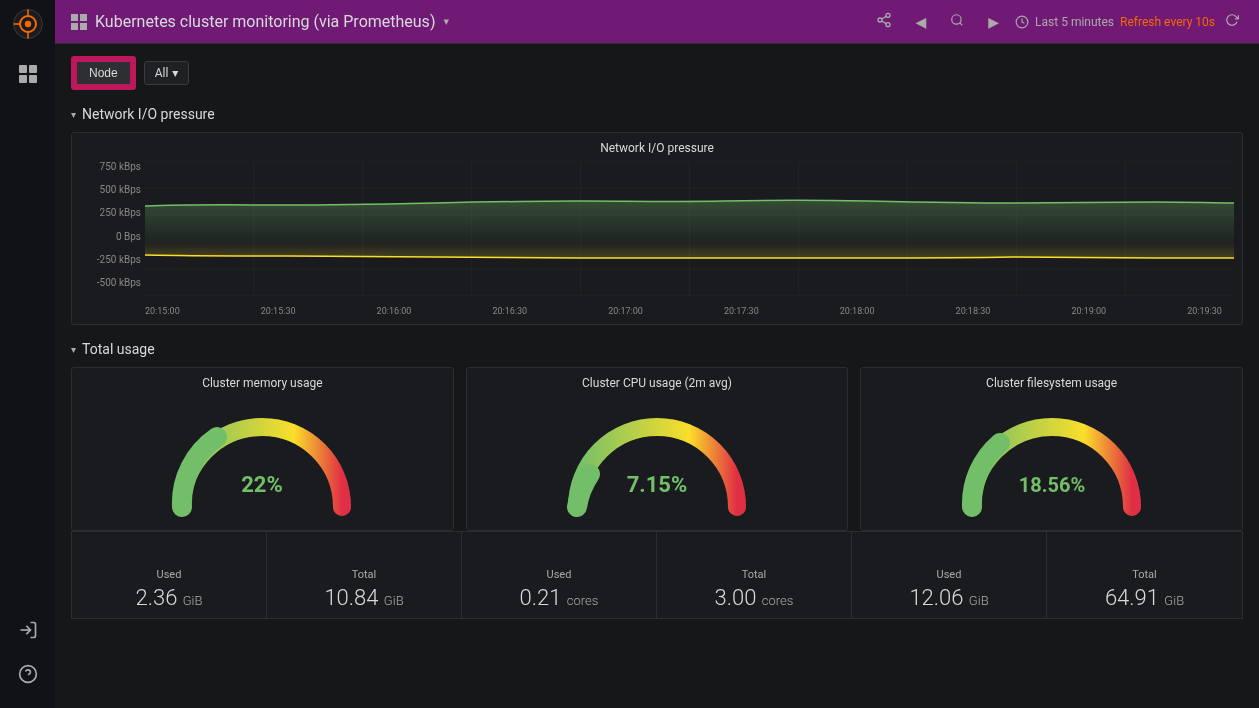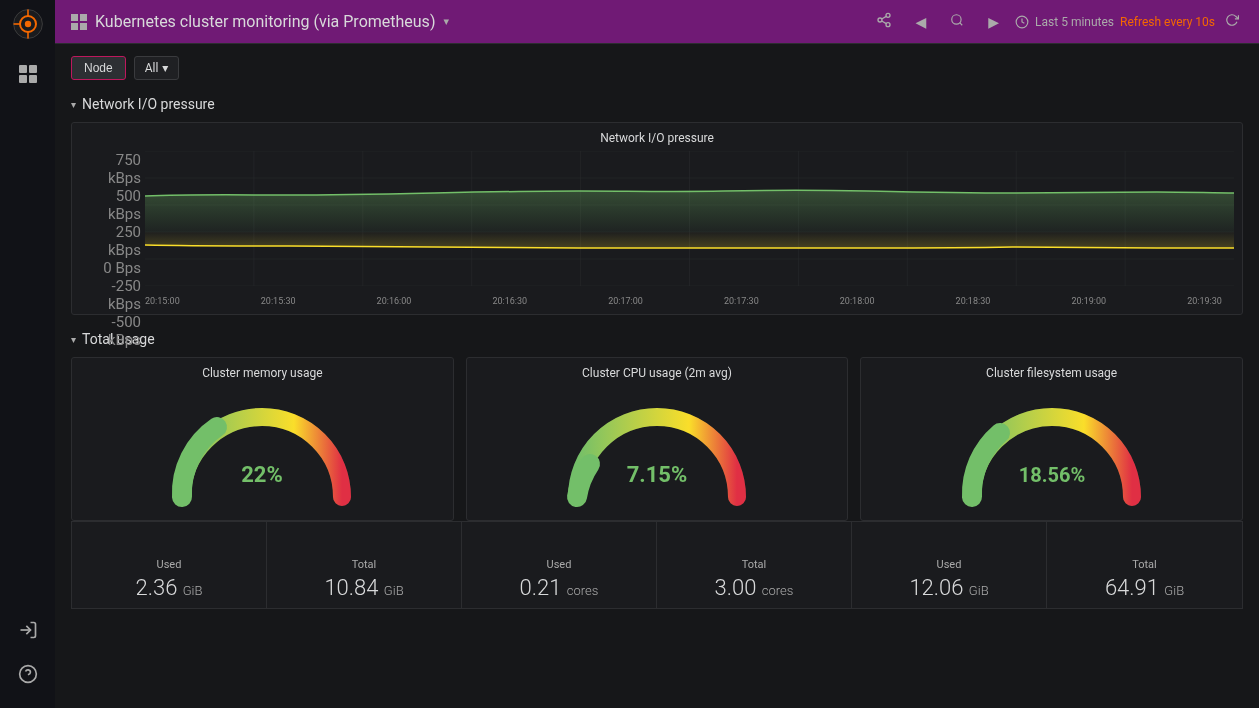--- a/index.html
+++ b/index.html
@@ -114,21 +114,21 @@
     }
     
     .filter-bar {
       display: flex;
       align-items: center;
       gap: 8px;
       margin-bottom: 16px;
     }
     .filter-btn {
       background: #1f2023;
-      border: 1px solid #be185d;
+      border: 6px solid #be185d;
       color: #d8d9da;
       padding: 4px 12px;
       border-radius: 3px;
       cursor: pointer;
       font-size: 12px;
     }
     .filter-btn.active {
       background: #2d2f33;
     }
     .filter-dropdown {
@@ -173,26 +173,26 @@
     }
     .chart-area {
       position: relative;
       height: 155px;
     }
     
     .y-axis {
       position: absolute;
       left: 0;
       top: 0;
-      bottom: 20px;
+      bottom: 28px;
       width: 65px;
       display: flex;
       flex-direction: column;
       justify-content: space-between;
-      font-size: 15px;
+      font-size: 10px;
       color: #888;
       text-align: right;
       padding-right: 4px;
     }
     .chart-svg-wrapper {
       position: absolute;
       left: 65px;
       right: 0;
       top: 0;
       bottom: 20px;

